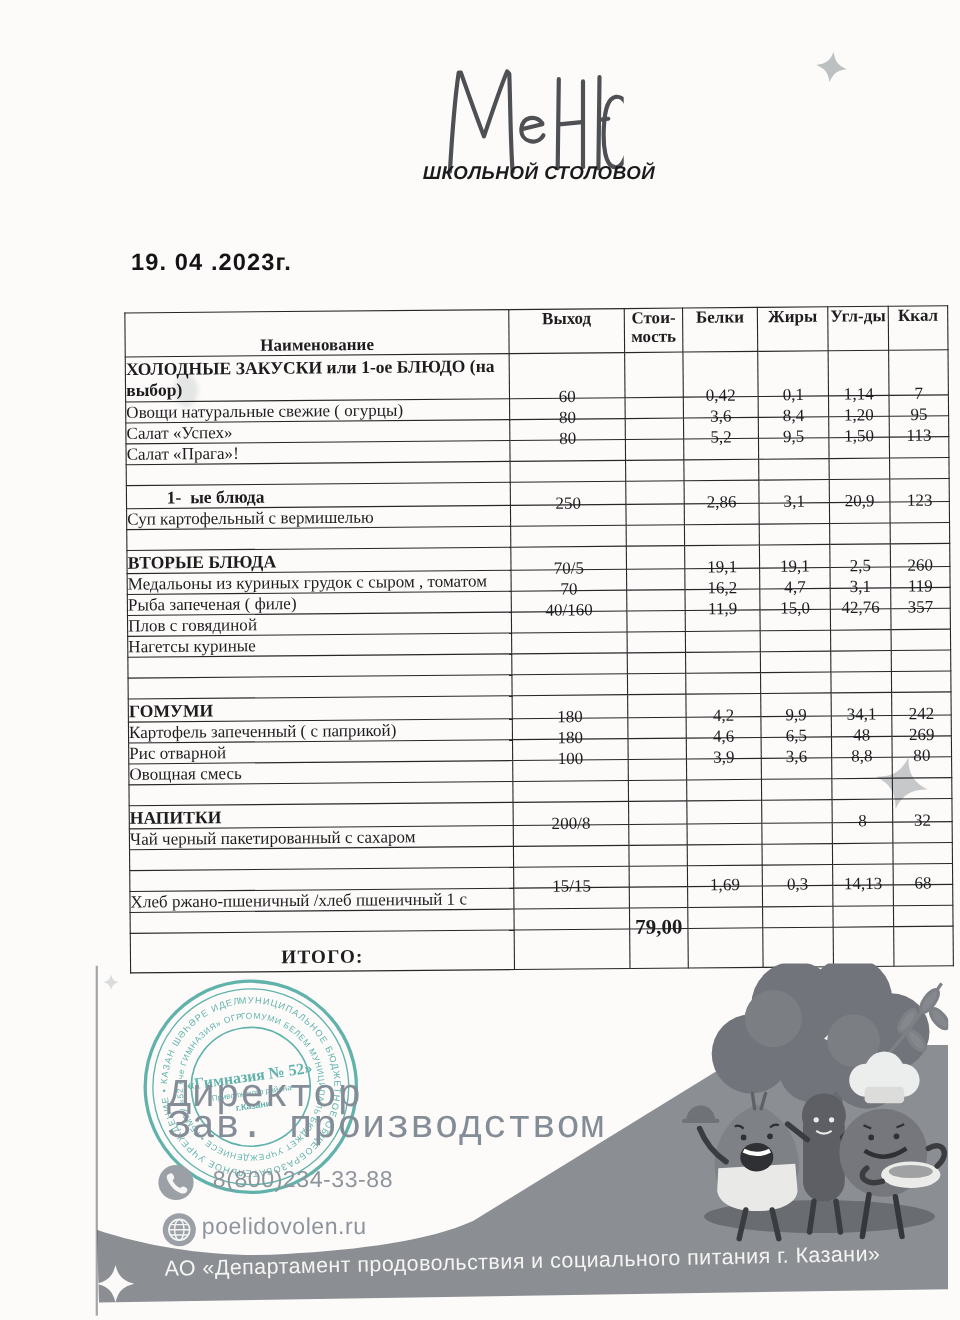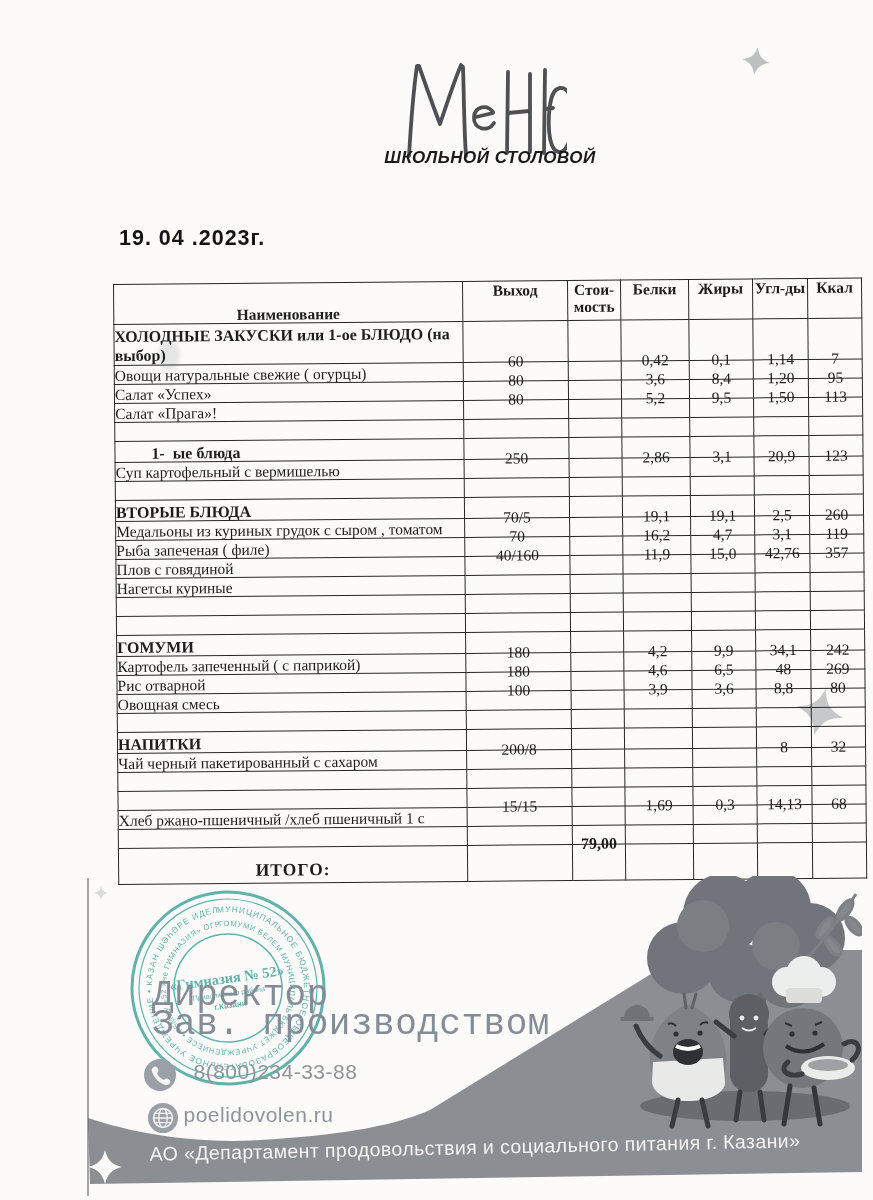--- a/index.html
+++ b/index.html
@@ -31,21 +31,21 @@
   th.h-name{vertical-align:bottom;padding-bottom:5px;}
   th.h-top{vertical-align:top;padding-top:3px;}
   td.c-name{vertical-align:bottom;text-align:left;padding:0 3px 1px 7px;font-size:15.5px;line-height:16px;}
   td.c-name span{white-space:pre-wrap;}
   td.c-num{text-align:center;vertical-align:top;font-size:15.5px;line-height:15px;}
   td.c-num .raise{position:relative;top:-9px;display:inline-block;}
   tr.r-section2 td.c-name{font-weight:700;vertical-align:middle;line-height:19px;padding-top:2px;font-size:16px;}
   tr.r-section td.c-name{font-weight:700;font-size:16px;}
   tr.r-section_i td.c-name{font-weight:700;font-size:16px;padding-left:36px;}
   tr.r-total td.c-name{text-align:center;font-weight:700;font-size:17.5px;letter-spacing:1px;padding-bottom:5px;}
-  tr.r-total .raise{font-weight:700;font-size:16px;}
+  tr.r-total .raise{font-weight:700;font-size:19px;}
   
   .stamp{position:absolute;left:126px;top:886px;z-index:2;opacity:.82;}
   .sig-block{
     position:absolute;left:152px;top:981px;z-index:3;
     font-family:Liberation Mono, monospace;font-size:36px;line-height:29px;
     color:#848d97;letter-spacing:.5px;
   }
   .contact-row{position:absolute;z-index:3;font-family:"Liberation Sans", sans-serif;color:#8e949c;}
   .contact-row .txt{font-size:21px;letter-spacing:.5px;}
   

